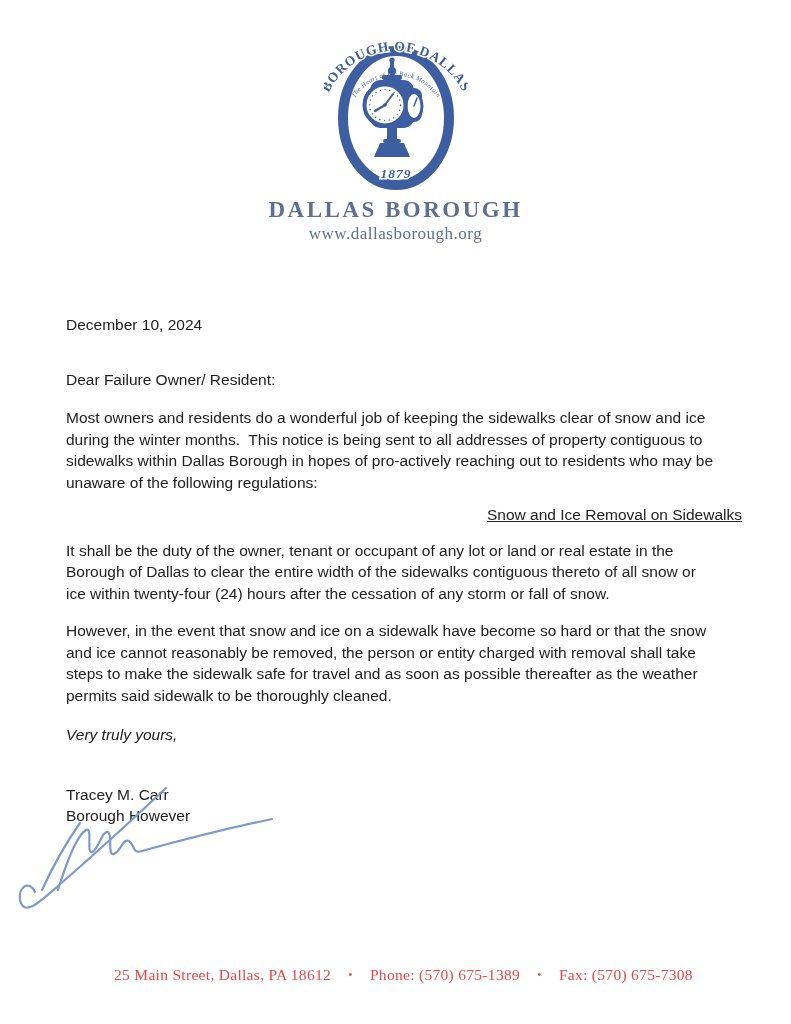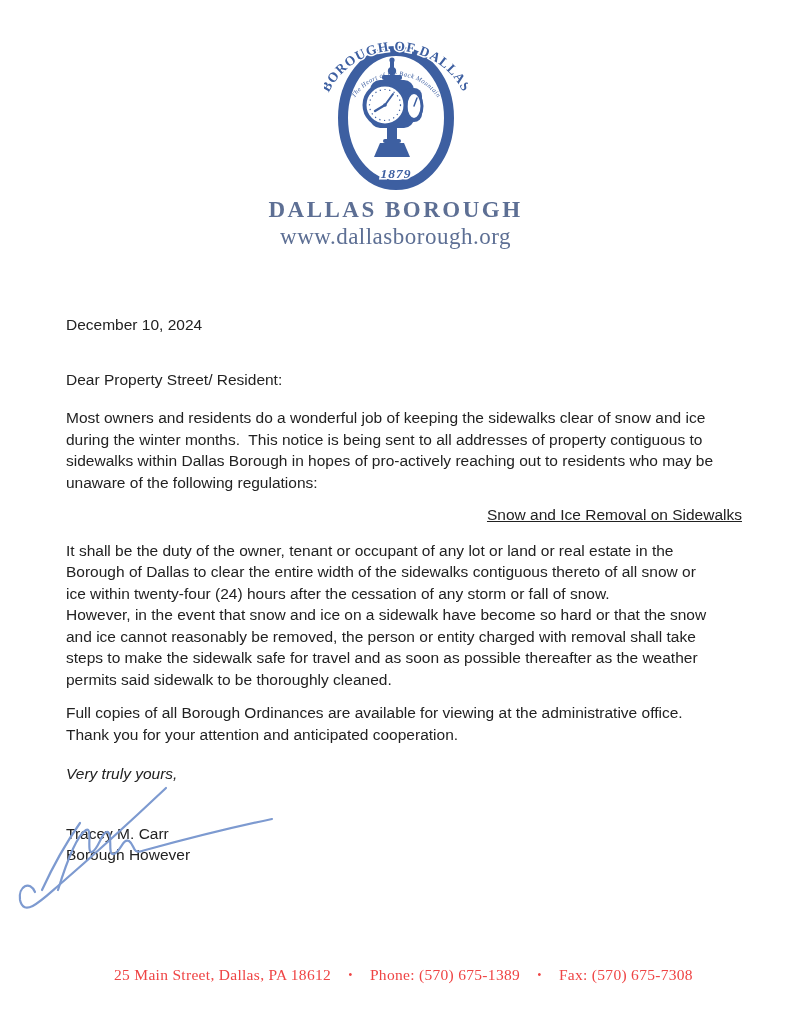--- a/index.html
+++ b/index.html
@@ -18,42 +18,42 @@
   .seal-svg { display:block; margin:0 auto; }
   .org-name {
     font-family:"Liberation Serif", serif;
     font-size:23px; font-weight:bold;
     letter-spacing:2.5px;
     color:#5d6f94;
     margin-top:5px;
   }
   .website {
     font-family:"Liberation Serif", serif;
-    font-size:23px;
+    font-size:17px;
     color:#5d6f94;
     letter-spacing:0.5px;
     margin-top:1px;
   }
 
   
   .body-text {
     position:absolute; left:66px; top:314px; width:676px;
     font-size:15.5px; line-height:21.5px;
   }
   .body-text div { white-space:pre-wrap; }
   .greeting      { margin-top:33px; }
   .para-1        { margin-top:17px; }
   .section-heading {
     margin-top:11px;
     text-align:right;
     font-weight:normal;
     text-decoration:underline;
   }
   .para-2        { margin-top:14px; }
-  .para-3        { margin-top:0; }
+  .para-3        { margin-top:16px; }
   .para-4        { margin-top:9px; }
   .para-5        { margin-top:12px; }
   .closing       { margin-top:18px;font-style:italic; }
   .signer-name   { margin-top:38px; }
   .signer-title  { margin-top:0; }
 
   
   .signature-svg { position:absolute; left:0; top:778px; pointer-events:none; }
 
   
@@ -113,35 +113,33 @@
 
       <text x="72" y="152" font-family="Liberation Serif, serif" font-size="13.5" font-weight="bold" font-style="italic" fill="#3d5fa1" text-anchor="middle" letter-spacing="1" style="paint-order:stroke" stroke="#ffffff" stroke-width="3">1879</text>
     </svg>
 
     <div class="org-name">DALLAS BOROUGH</div>
     <div class="website">www.dallasborough.org</div>
   </div>
 
   <div class="body-text">
     <div class="date">December 10, 2024</div>
-    <div class="greeting">Dear Property Street/ Resident:</div>
+    <div class="greeting">Dear Failure Owner/ Resident:</div>
     <div class="para-1">Most owners and residents do a wonderful job of keeping the sidewalks clear of snow and ice
 during the winter months.  This notice is being sent to all addresses of property contiguous to
 sidewalks within Dallas Borough in hopes of pro-actively reaching out to residents who may be
 unaware of the following regulations:</div>
     <div class="section-heading">Snow and Ice Removal on Sidewalks</div>
     <div class="para-2">It shall be the duty of the owner, tenant or occupant of any lot or land or real estate in the
 Borough of Dallas to clear the entire width of the sidewalks contiguous thereto of all snow or
 ice within twenty-four (24) hours after the cessation of any storm or fall of snow.</div>
     <div class="para-3">However, in the event that snow and ice on a sidewalk have become so hard or that the snow
 and ice cannot reasonably be removed, the person or entity charged with removal shall take
 steps to make the sidewalk safe for travel and as soon as possible thereafter as the weather
 permits said sidewalk to be thoroughly cleaned.</div>
-    <div class="para-5">Full copies of all Borough Ordinances are available for viewing at the administrative office.
-Thank you for your attention and anticipated cooperation.</div>
     <div class="closing">Very truly yours,</div>
     <div class="signer-name">Tracey M. Carr</div>
     <div class="signer-title">Borough However</div>
   </div>
 
   <svg class="signature-svg" width="300" height="140" viewBox="0 0 300 140" aria-hidden="true">
     <g fill="none" stroke="#7d9ad0" stroke-width="2.2" stroke-linecap="round">
 
       <path d="M 166,10 C 130,44 88,82 58,108 C 42,122 24,140 20,122 C 18,108 30,102 35,114"></path>
 

